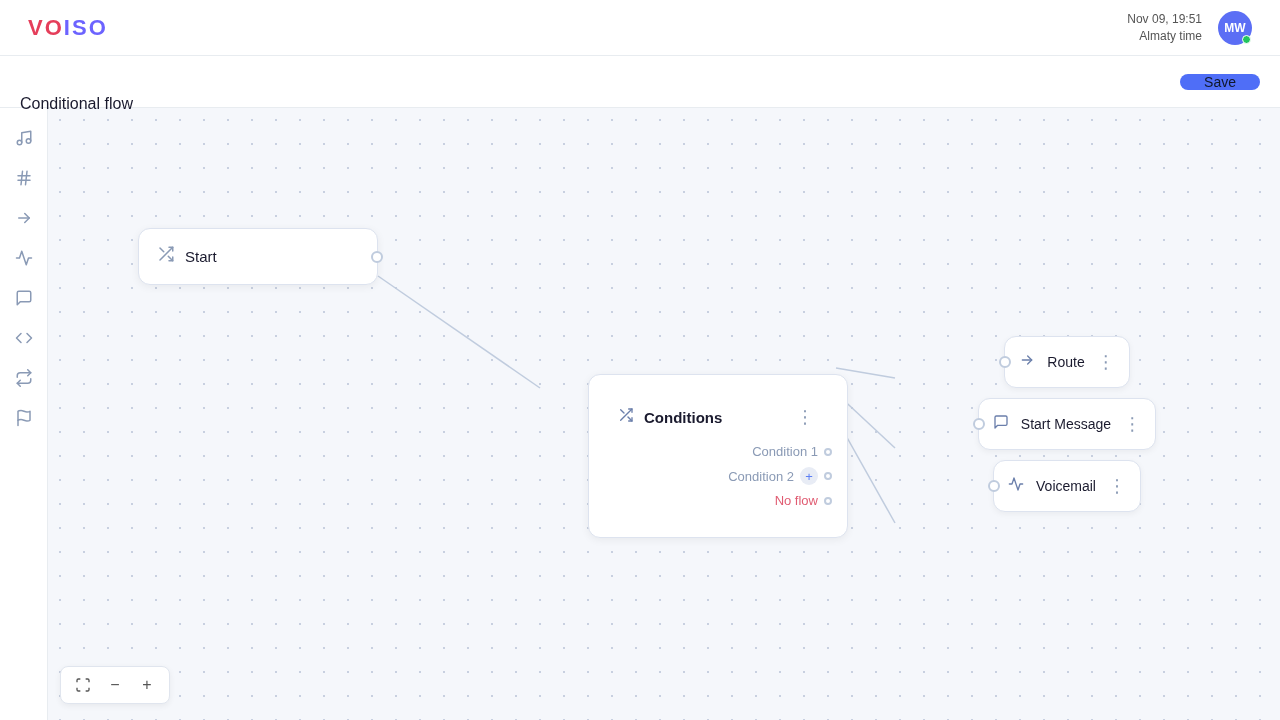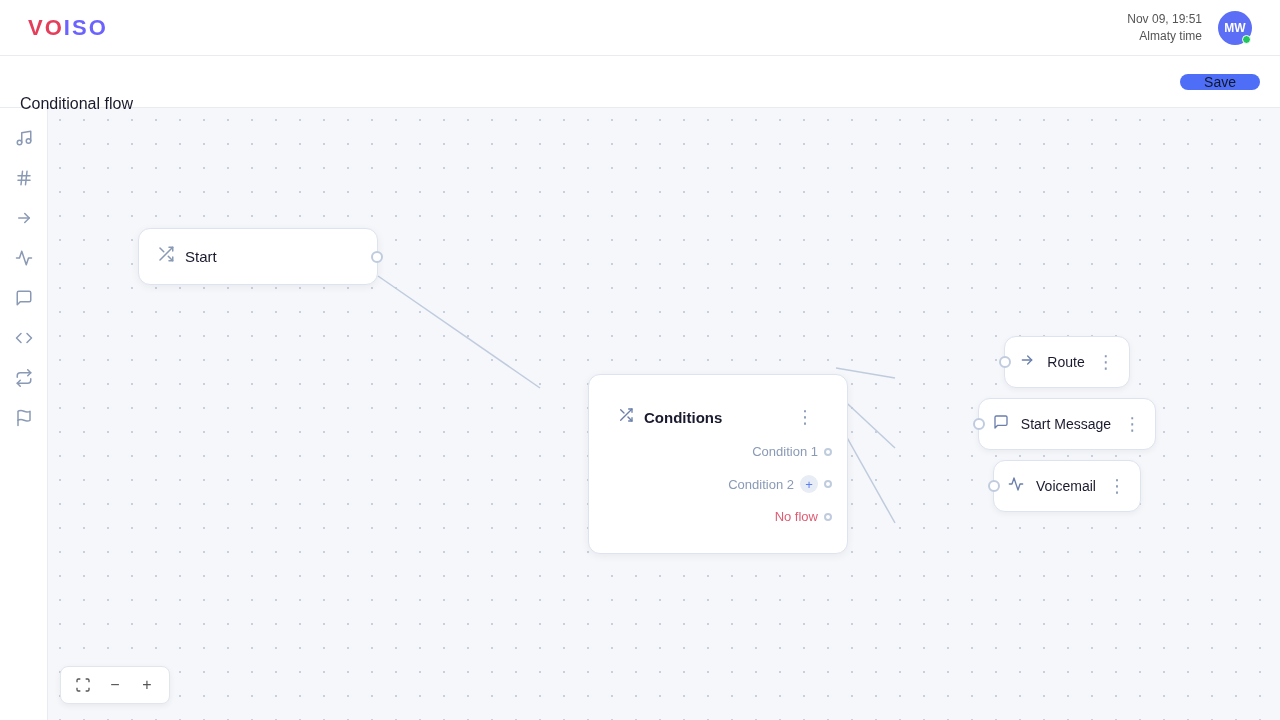--- a/index.html
+++ b/index.html
@@ -193,21 +193,21 @@
       cursor: pointer;
       font-size: 18px;
       padding: 2px 4px;
       border-radius: 4px;
     }
 
     .conditions-body {
       padding: 4px 14px 14px;
       display: flex;
       flex-direction: column;
-      gap: 16px;
+      gap: 8px;
     }
     .condition-row {
       display: flex;
       align-items: center;
       justify-content: flex-end;
       gap: 6px;
       font-size: 13px;
       color: #8a9ab5;
       position: relative;
     }

